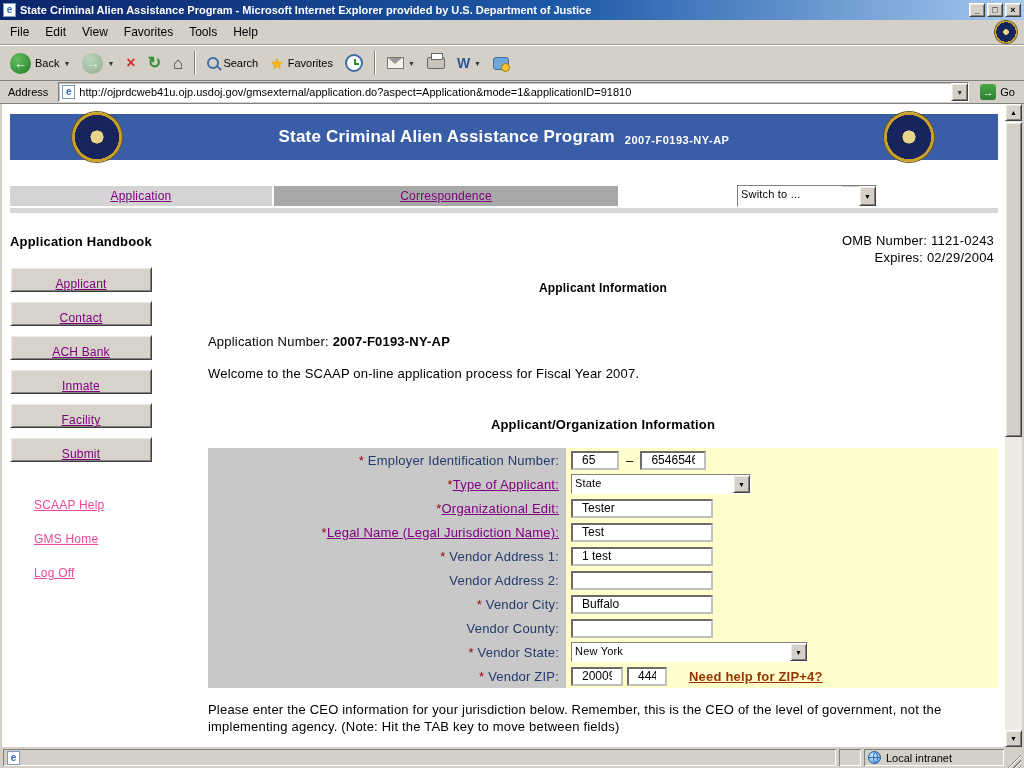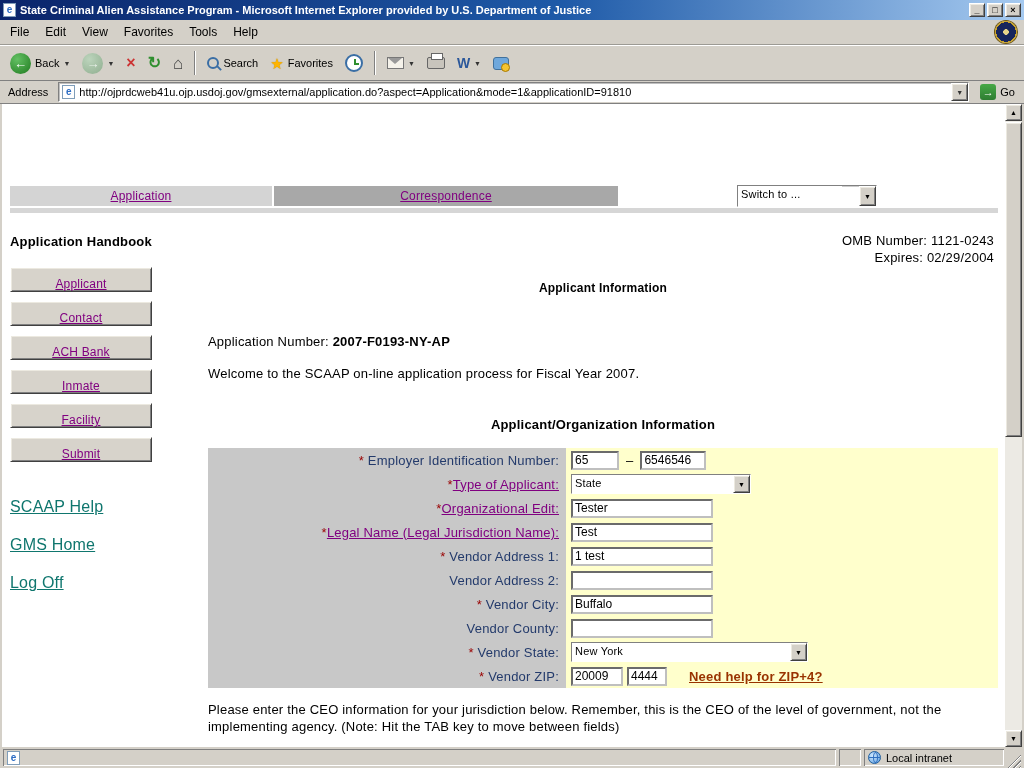--- a/index.html
+++ b/index.html
@@ -100,40 +100,40 @@
   .fs-text{flex:1;font-size:11px;padding:2px 3px;white-space:nowrap;overflow:hidden;background:#fff;}
   .fs-arrow{width:17px;display:flex;align-items:center;justify-content:center;font-size:7px;color:#000;}
   .switch-box{position:absolute;left:735px;top:81px;width:140px;height:22px;gap:17px;}
 
   .sidebar{position:absolute;left:8px;top:130px;width:158px;}
   .sidebar-heading{font-size:13px;font-weight:bold;margin-bottom:18px;}
   .side-btn{width:142px;height:25px;margin-bottom:9px;display:flex;align-items:flex-end;justify-content:center;
             background:#D7D3CB;}
   .side-btn-label{font-size:12px;color:#800080;text-decoration:underline;}
   .side-links{margin-top:36px;}
-  .side-link{display:block;font-size:16px;color:#0f766e;text-decoration:underline;margin-bottom:20px;cursor:pointer;}
+  .side-link{display:block;font-size:12px;color:#ec4899;text-decoration:underline;margin-bottom:20px;cursor:pointer;margin-left:24px;}
 
   .omb{position:absolute;right:28px;top:128px;text-align:right;font-size:13px;line-height:17px;}
 
   .main-heading{position:absolute;left:206px;width:790px;top:177px;text-align:center;
                 font-size:12px;font-weight:bold;}
   .app-line{position:absolute;left:206px;top:230px;font-size:13px;}
   .app-num{font-weight:bold;}
   .welcome{position:absolute;left:206px;top:262px;font-size:13px;}
   .section-heading{position:absolute;left:206px;width:790px;top:313px;text-align:center;
                    font-size:13px;font-weight:bold;}
 
   .form{position:absolute;left:206px;top:344px;width:790px;}
   .frow{display:flex;height:24px;align-items:stretch;}
   .flabel{width:358px;background:#C8C8C8;display:flex;align-items:center;justify-content:flex-end;
           padding-right:7px;font-size:13px;color:#233A6B;}
   .flabel .star{color:#990000;white-space:pre;}
   .lbl-link{color:#800080;text-decoration:underline;cursor:pointer;}
   .ffield{flex:1;background:#FFFFCC;display:flex;align-items:center;padding-left:5px;gap:4px;}
-  .tin{height:19px;border:2px inset #BFBFBF;background:#fff;font-family:inherit;font-size:12px;padding:0 2px;}
+  .tin{height:19px;border:2px inset #BFBFBF;background:#fff;font-family:inherit;font-size:12px;padding:0 9px;}
   .w48{width:48px;} .w66{width:66px;} .w142{width:142px;} .w52{width:52px;} .w40{width:40px;}
   .sel180{width:180px;height:20px;} .sel237{width:237px;height:20px;}
   .ein-sep{font-size:13px;padding:0 3px;}
   .zip-help{margin-left:18px;font-size:13px;font-weight:bold;color:#993300;text-decoration:underline;cursor:pointer;}
 
   .ceo-note{position:absolute;left:206px;top:597px;width:792px;font-size:13px;line-height:17px;}
 
   
   .v-scroll{position:absolute;right:0;top:0;bottom:0;width:17px;background:#ECEAE4;}
   .sc-btn{position:absolute;left:0;width:17px;height:17px;display:flex;align-items:center;justify-content:center;
@@ -239,20 +239,26 @@
       <span class="addr-drop raised chev">▼</span>
     </span>
     <span class="go-btn">
       <span class="go-icon">→</span>
       <span class="go-label">Go</span>
     </span>
   </div>
 
   <div class="page">
 
+    <div class="banner">
+      <span class="seal big left"></span>
+      <span class="banner-title">State Criminal Alien Assistance Program</span>
+      <span class="banner-id">2007-F0193-NY-AP</span>
+      <span class="seal big right"></span>
+    </div>
 
     <div class="tab tab1">
       <span class="tab-label">Application</span>
     </div>
     <div class="tab tab2">
       <span class="tab-label">Correspondence</span>
     </div>
     <div class="tab-strip"></div>
 
     <div class="fake-select switch-box">

